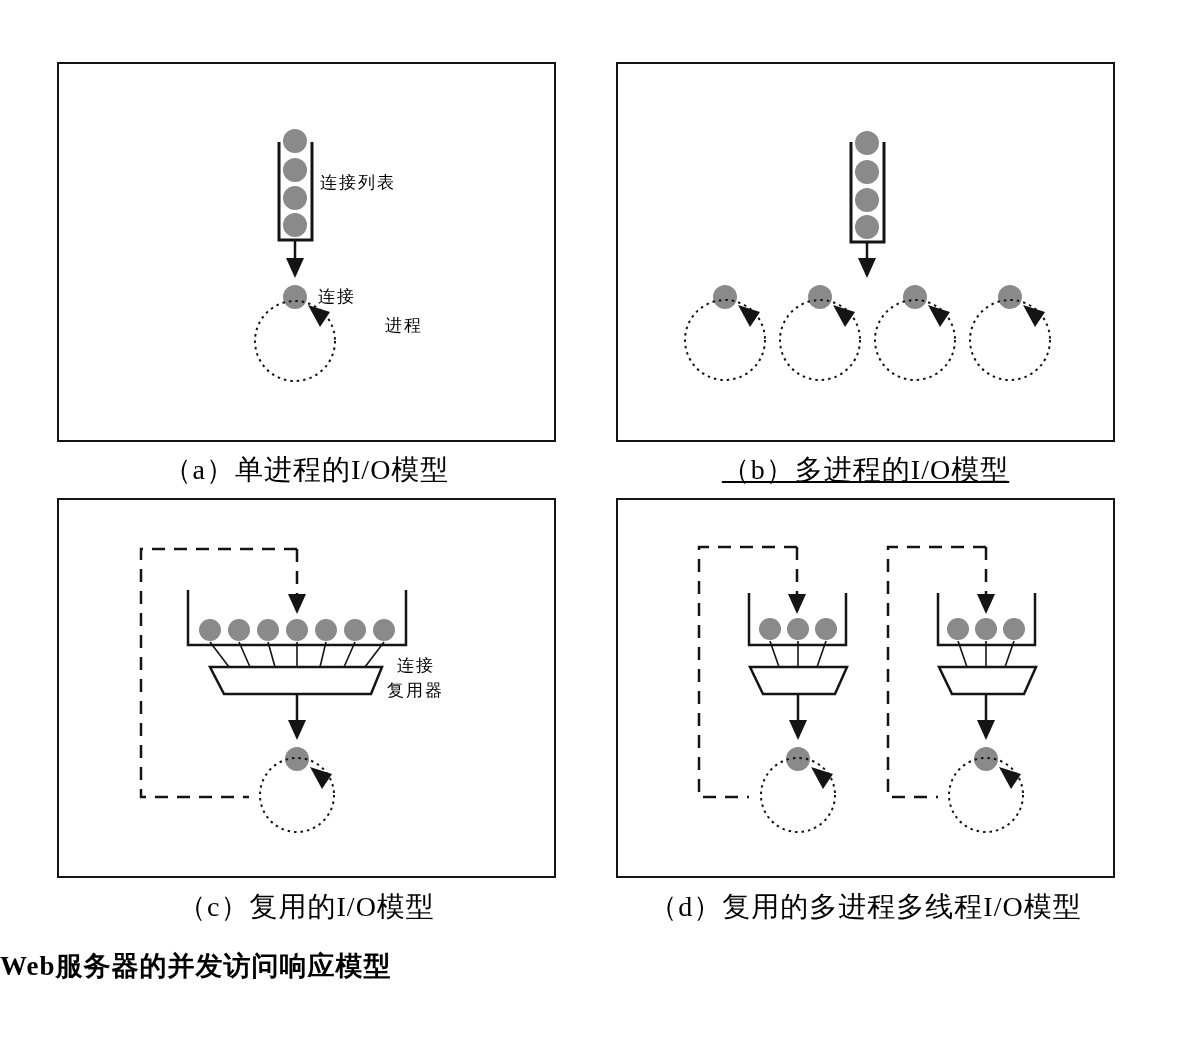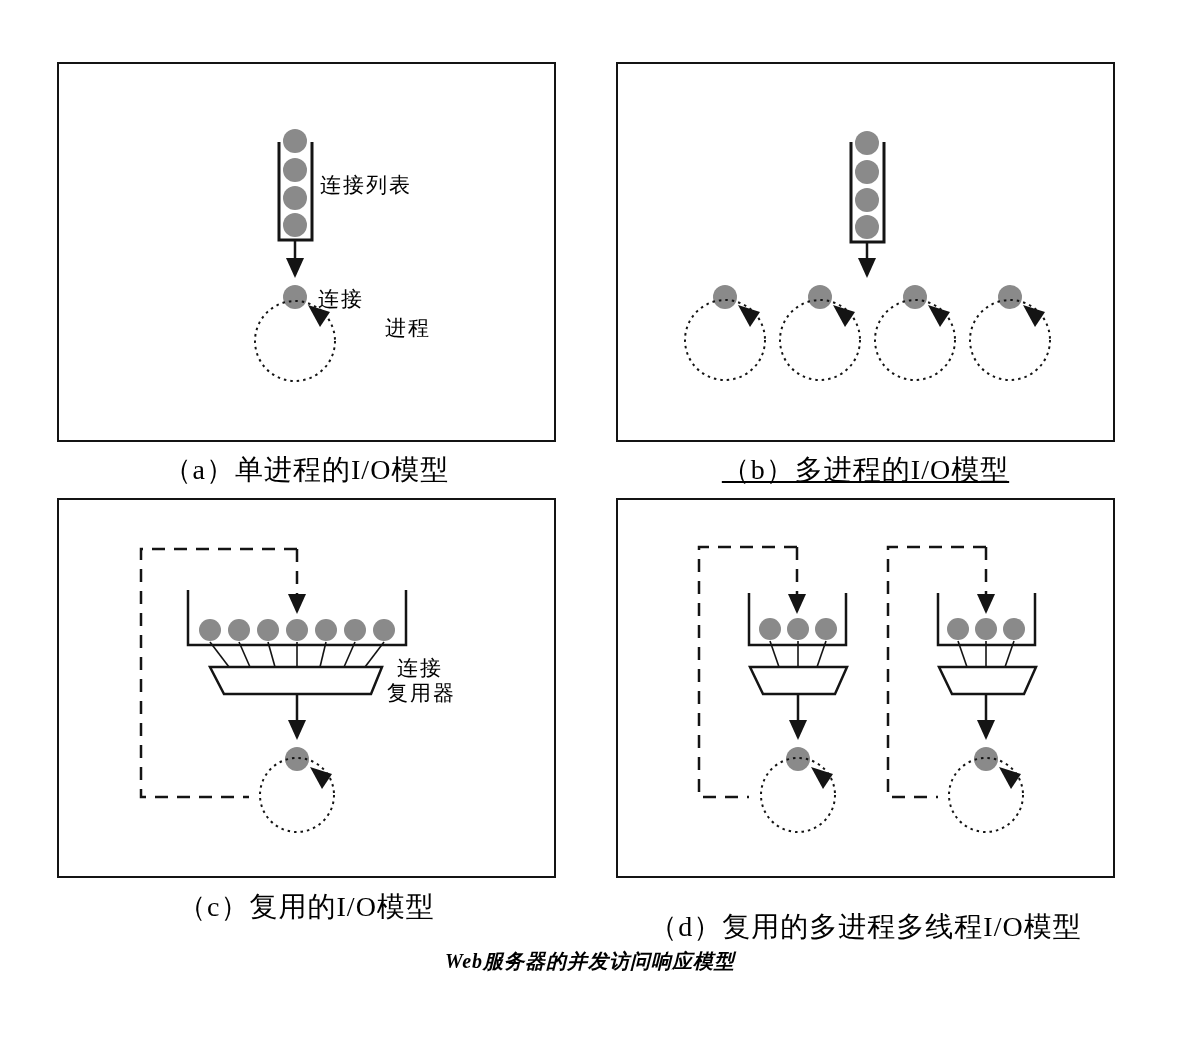--- a/index.html
+++ b/index.html
@@ -11,42 +11,41 @@
   }
   .panel{
     position:absolute;
     border:2px solid var(--line-color,#1a1a1a);
     background:var(--bg,#ffffff);
     box-sizing:border-box;
   }
   .panel svg{position:absolute;left:0;top:0;}
   .diagram-label{
     position:absolute;
-    font-size:21px;
+    font-size:17px;
     color:#000;
     white-space:nowrap;
     letter-spacing:2px;
   }
   .caption{
     position:absolute;
     width:499px;
     text-align:center;
     font-size:28px;
     color:#000;
     letter-spacing:1px;
   }
   .figure-title{
     position:absolute;
     left:0;top:948px;width:1180px;
-    text-align:center;
-    font-size:20px;
+    text-align:left;
+    font-size:27px;
     font-weight:bold;
     color:#000;
     letter-spacing:1px;
-    font-style:italic;
   }
   .node{fill:var(--node-fill,#8a8a8a);stroke:none;}
   .wire{stroke:var(--line-color,#111);fill:none;}
   .solid{fill:var(--line-color,#111);stroke:none;}
   .dotloop{stroke:var(--line-color,#111);fill:none;stroke-width:2;stroke-dasharray:2.5 4;}
   .dashloop{stroke:var(--line-color,#111);fill:none;stroke-width:2.5;stroke-dasharray:13 9;}
   .trap{fill:#ffffff;stroke:var(--line-color,#111);stroke-width:2.5;}
 </style>
 </head>
 <body>
@@ -210,15 +209,15 @@
         <polygon class="solid" points="359,220 377,220 368,240"></polygon>
       </g>
       <circle class="node" cx="368" cy="259" r="12"></circle>
       <g>
         <circle class="dotloop" cx="368" cy="295" r="37"></circle>
         <polygon class="solid" points="381,267 403,274 393,289"></polygon>
       </g>
     </g>
   </svg>
 </div>
-<div class="caption" style="left:616px;top:888px;margin-top:20px;">（d）复用的多进程多线程I/O模型</div>
+<div class="caption" style="left:616px;top:888px;">（d）复用的多进程多线程I/O模型</div>
 
 <div class="figure-title">Web服务器的并发访问响应模型</div>
 
 </body></html>

